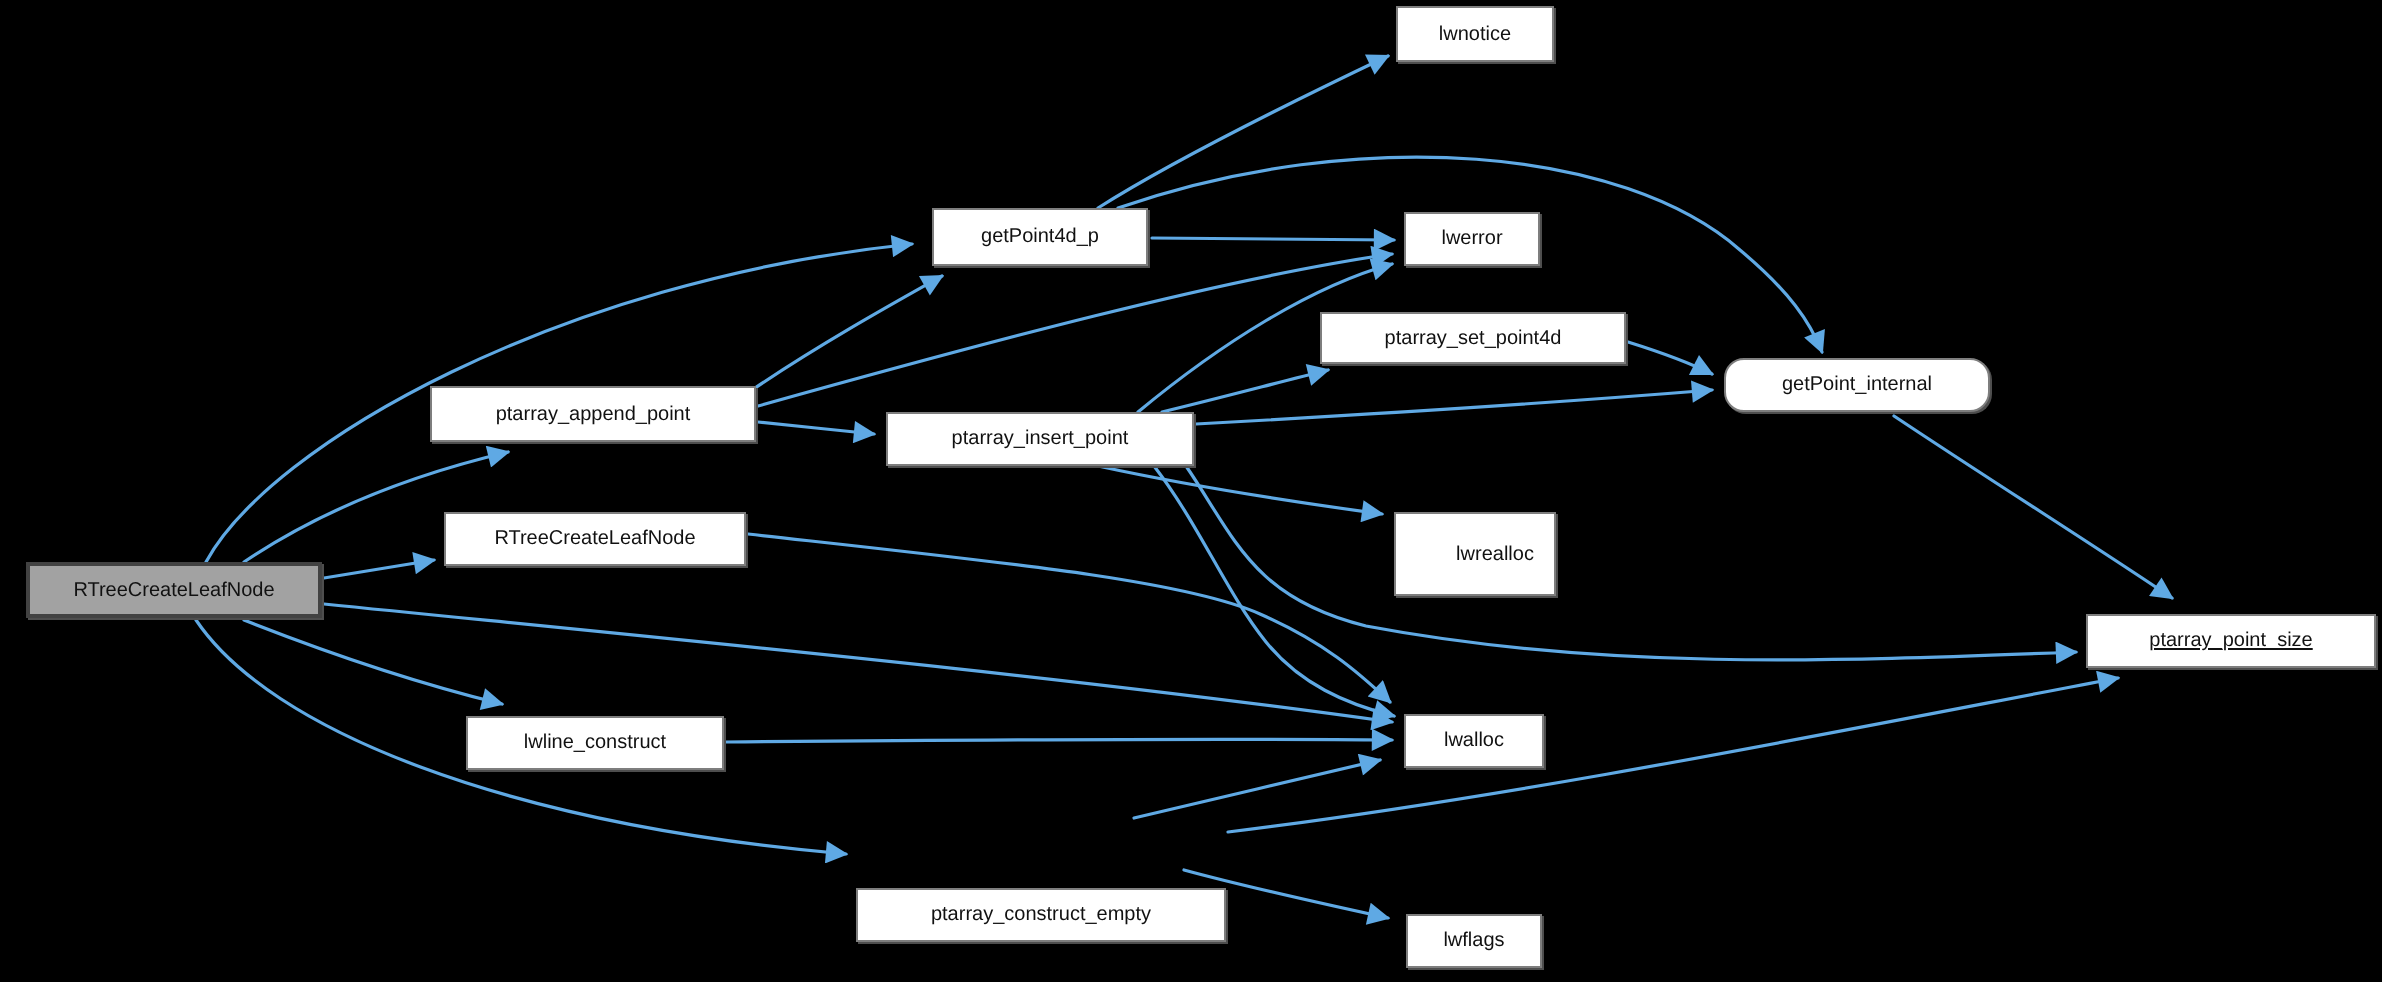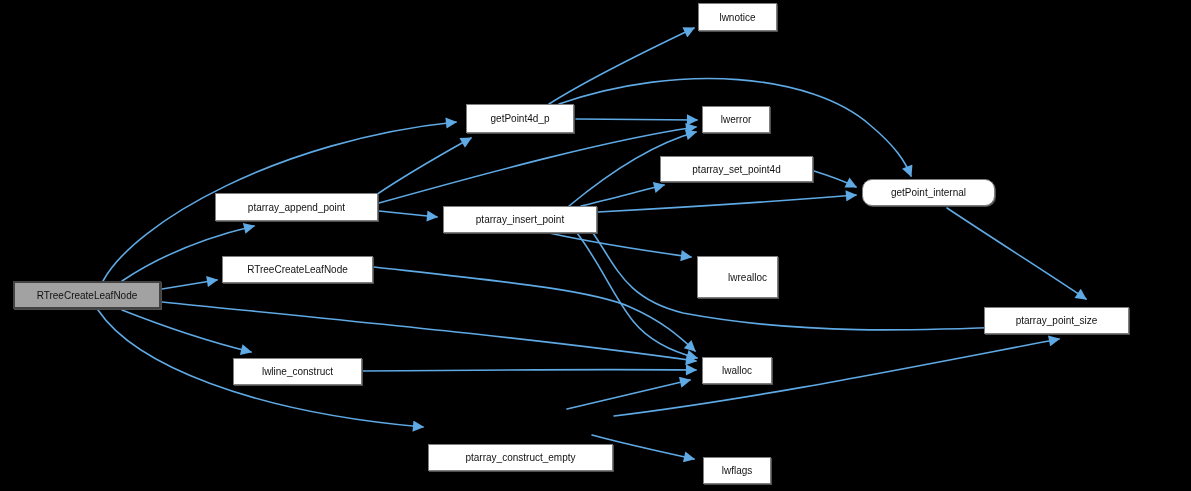--- a/index.html
+++ b/index.html
@@ -84,15 +84,15 @@
   <div class="node" style="left:660px;top:156px;width:153px;height:26px;">ptarray_set_point4d</div>
 
   <div class="node" style="left:697px;top:256px;width:81px;height:42px;padding-left:20px;">lwrealloc</div>
 
   <div class="node" style="left:702px;top:357px;width:70px;height:27px;">lwalloc</div>
 
   <div class="node" style="left:703px;top:457px;width:68px;height:27px;">lwflags</div>
 
   <div class="node" style="left:862px;top:179px;width:133px;height:27px;border-radius:10px;">getPoint_internal</div>
 
-  <div class="node" style="left:984px;top:307px;width:145px;height:27px;">ptarray_point_size</div>
+  <div class="node" style="left:1043px;top:307px;width:145px;height:27px;text-decoration:underline;">ptarray_point_size</div>
 
 </div>
 
 </body></html>

